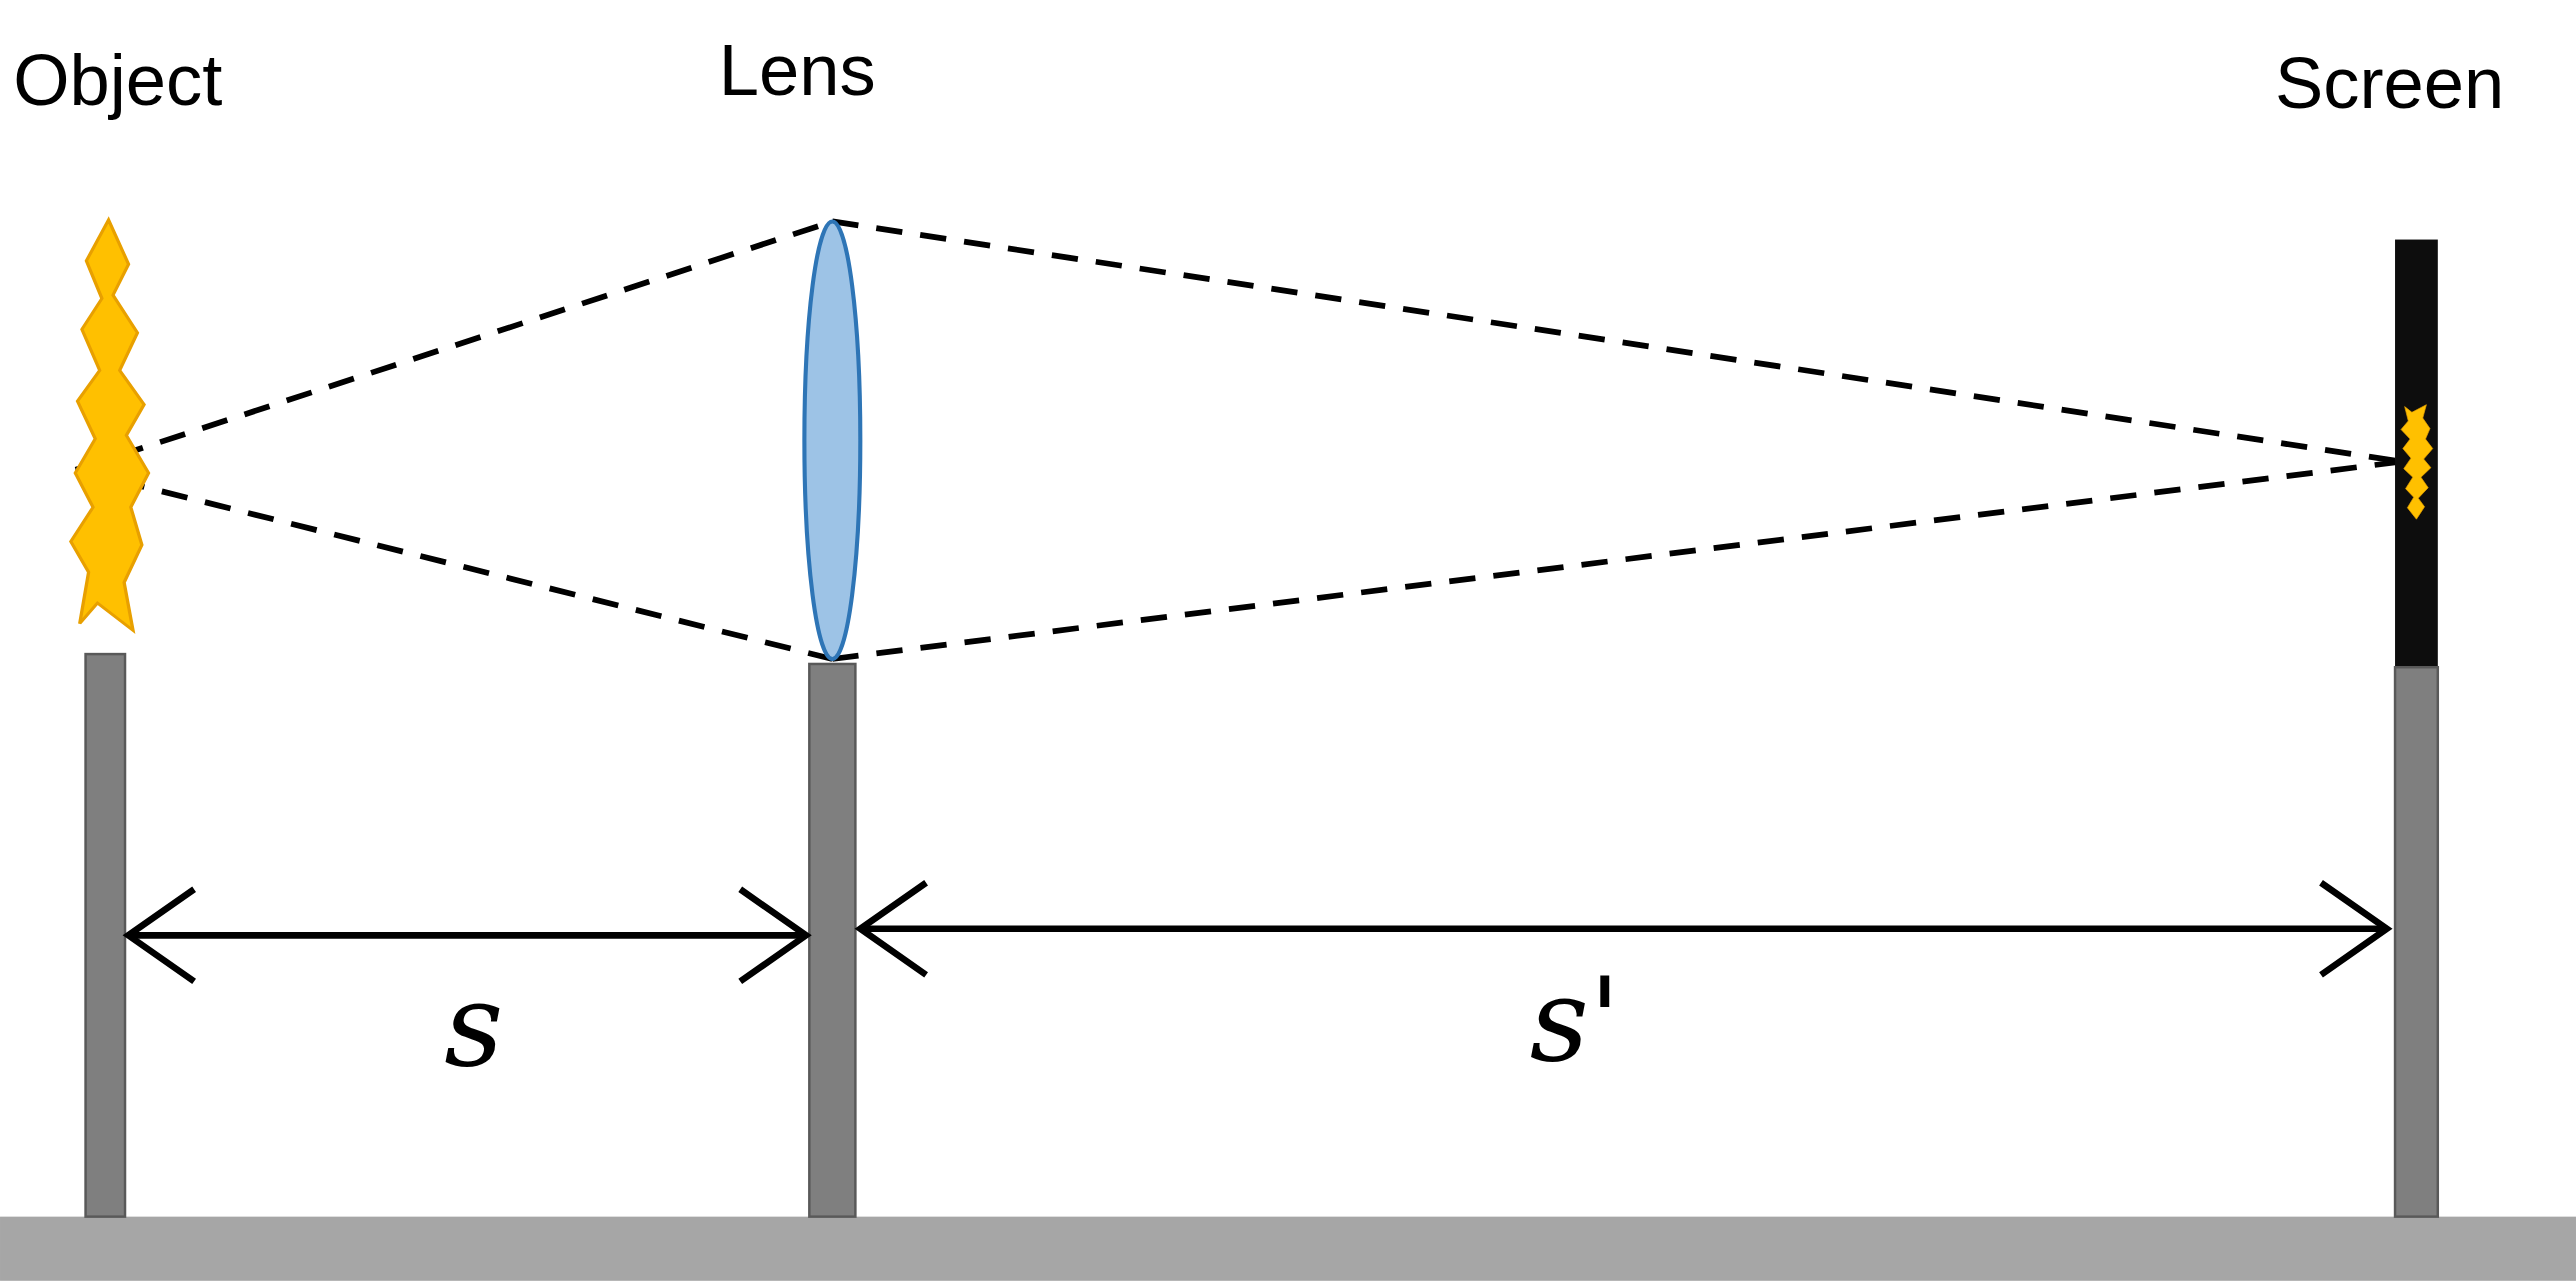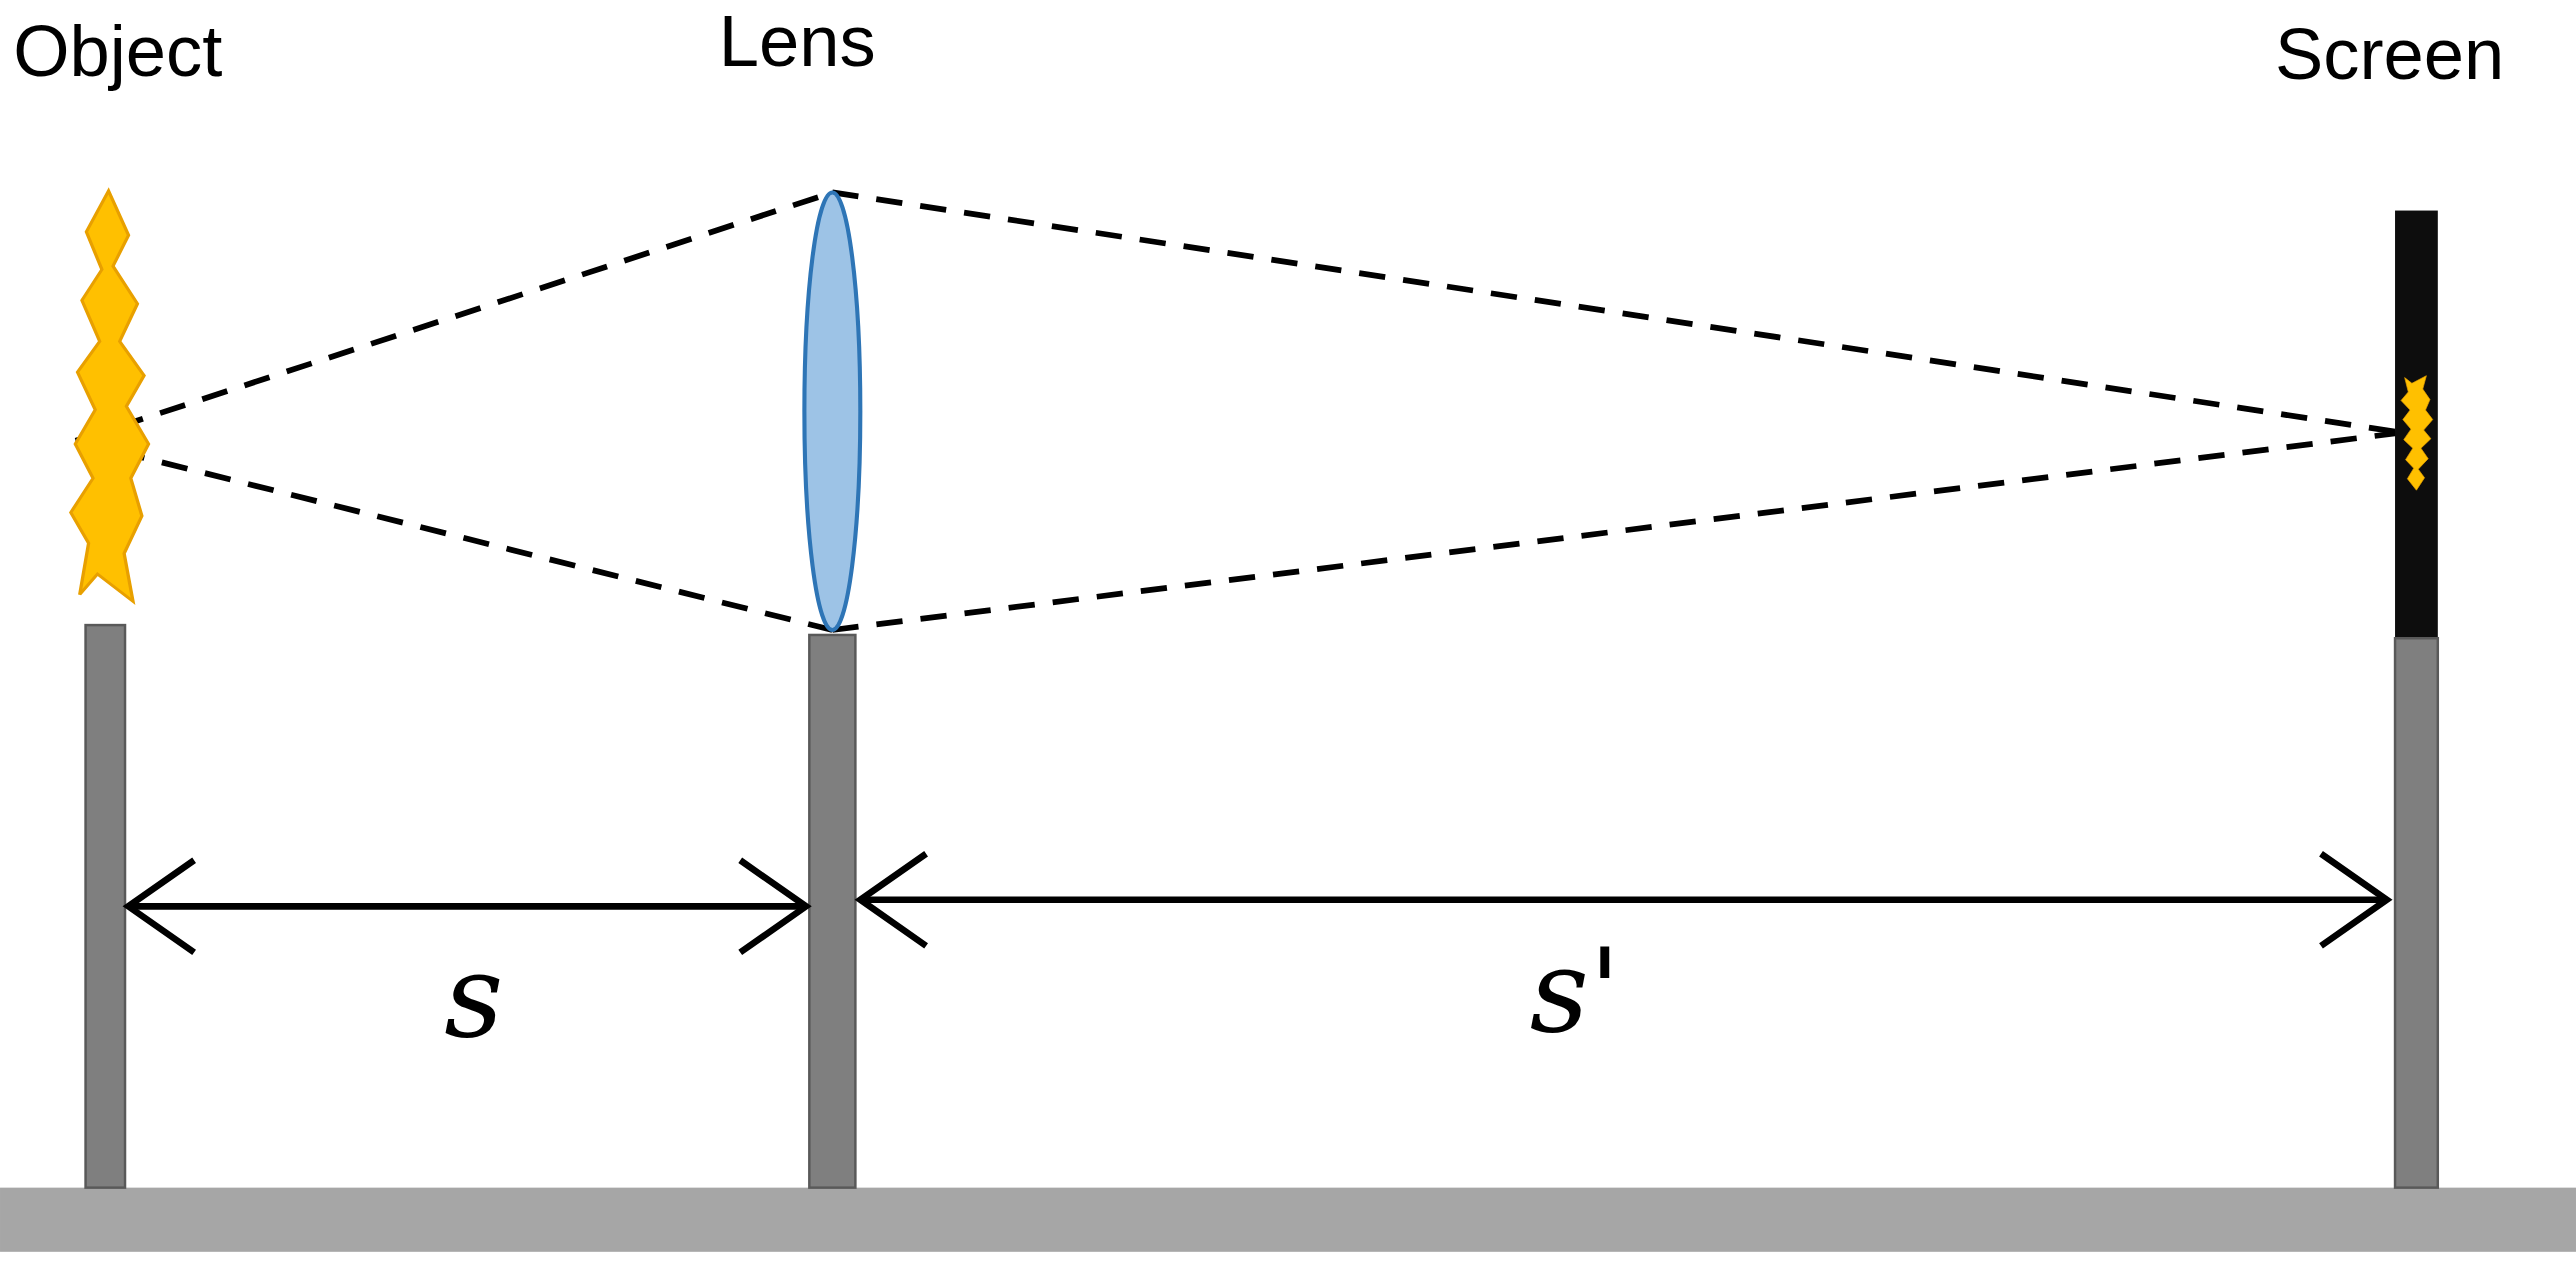--- a/index.html
+++ b/index.html
@@ -3,20 +3,21 @@
 <meta charset="utf-8">
 <style>
   html, body {
     margin: 0;
     padding: 0;
     background: #ffffff;
   }
   .diagram-wrap {
     width: 100%;
     max-width: 100%;
+    margin-top: 29px;
   }
   svg {
     display: block;
     width: 100%;
     height: auto;
   }
   .apparatus-label {
     font-family: "Liberation Sans", sans-serif;
     font-size: 44px;
     fill: #000000;

